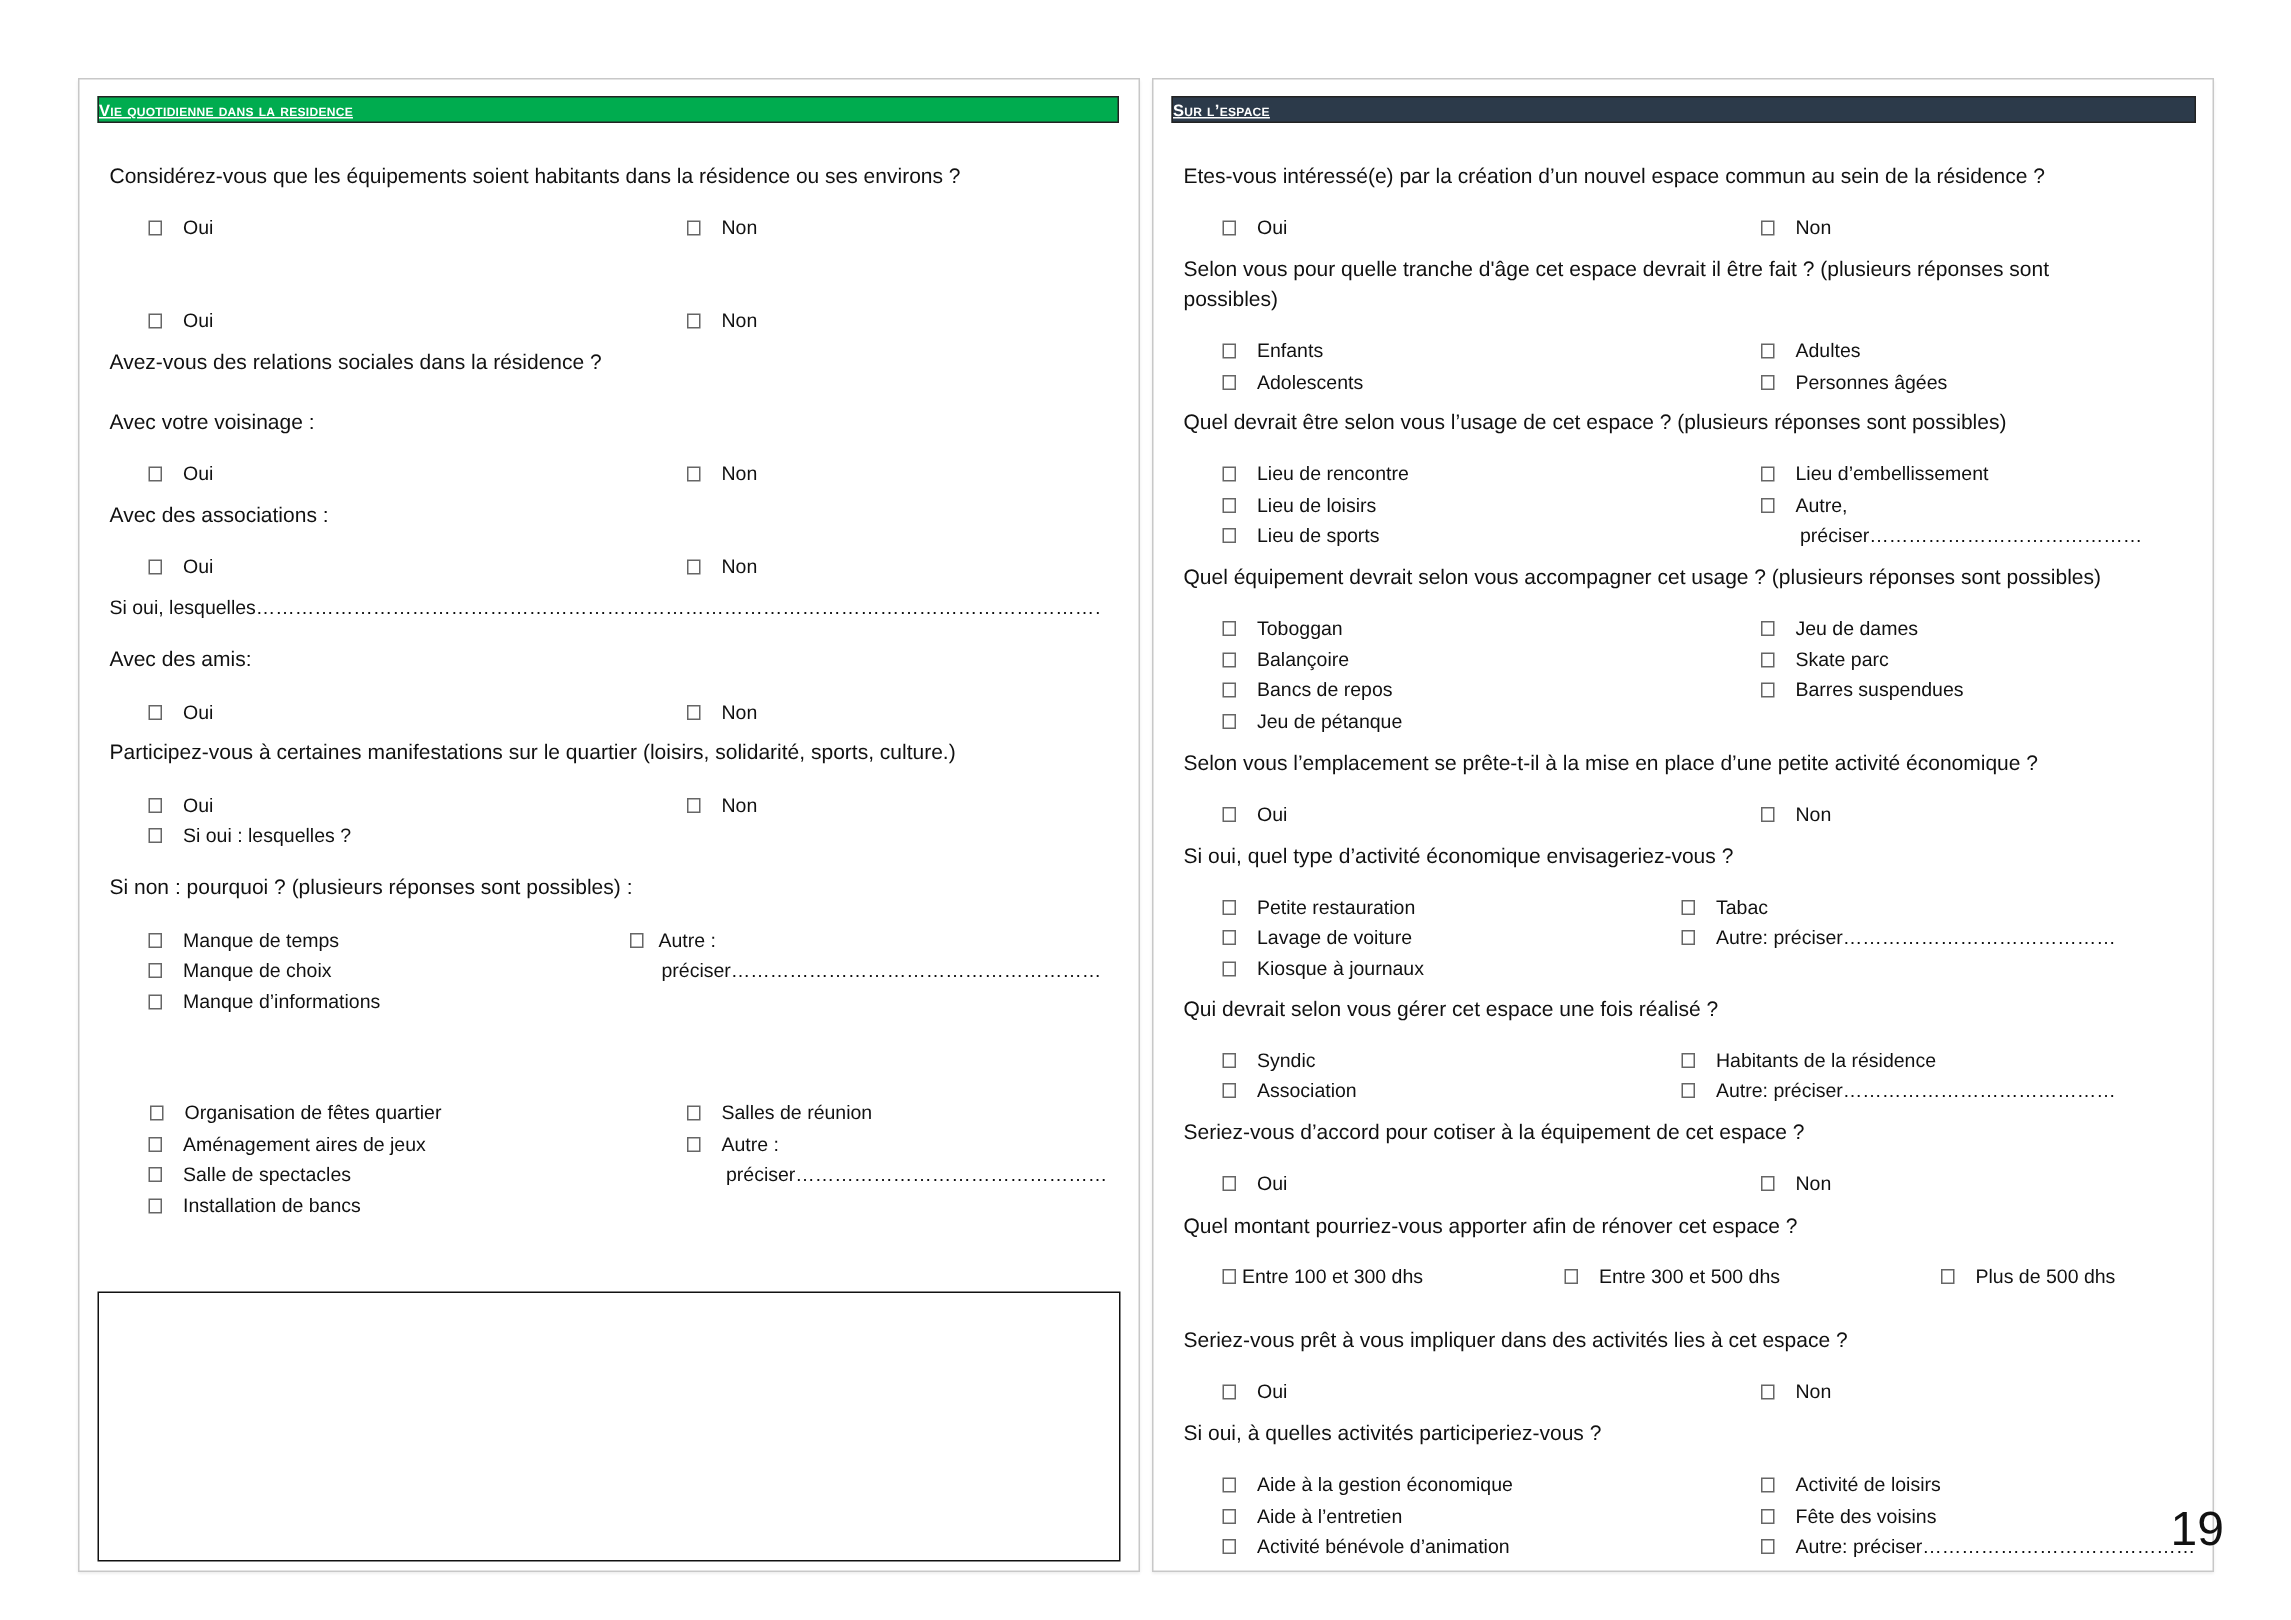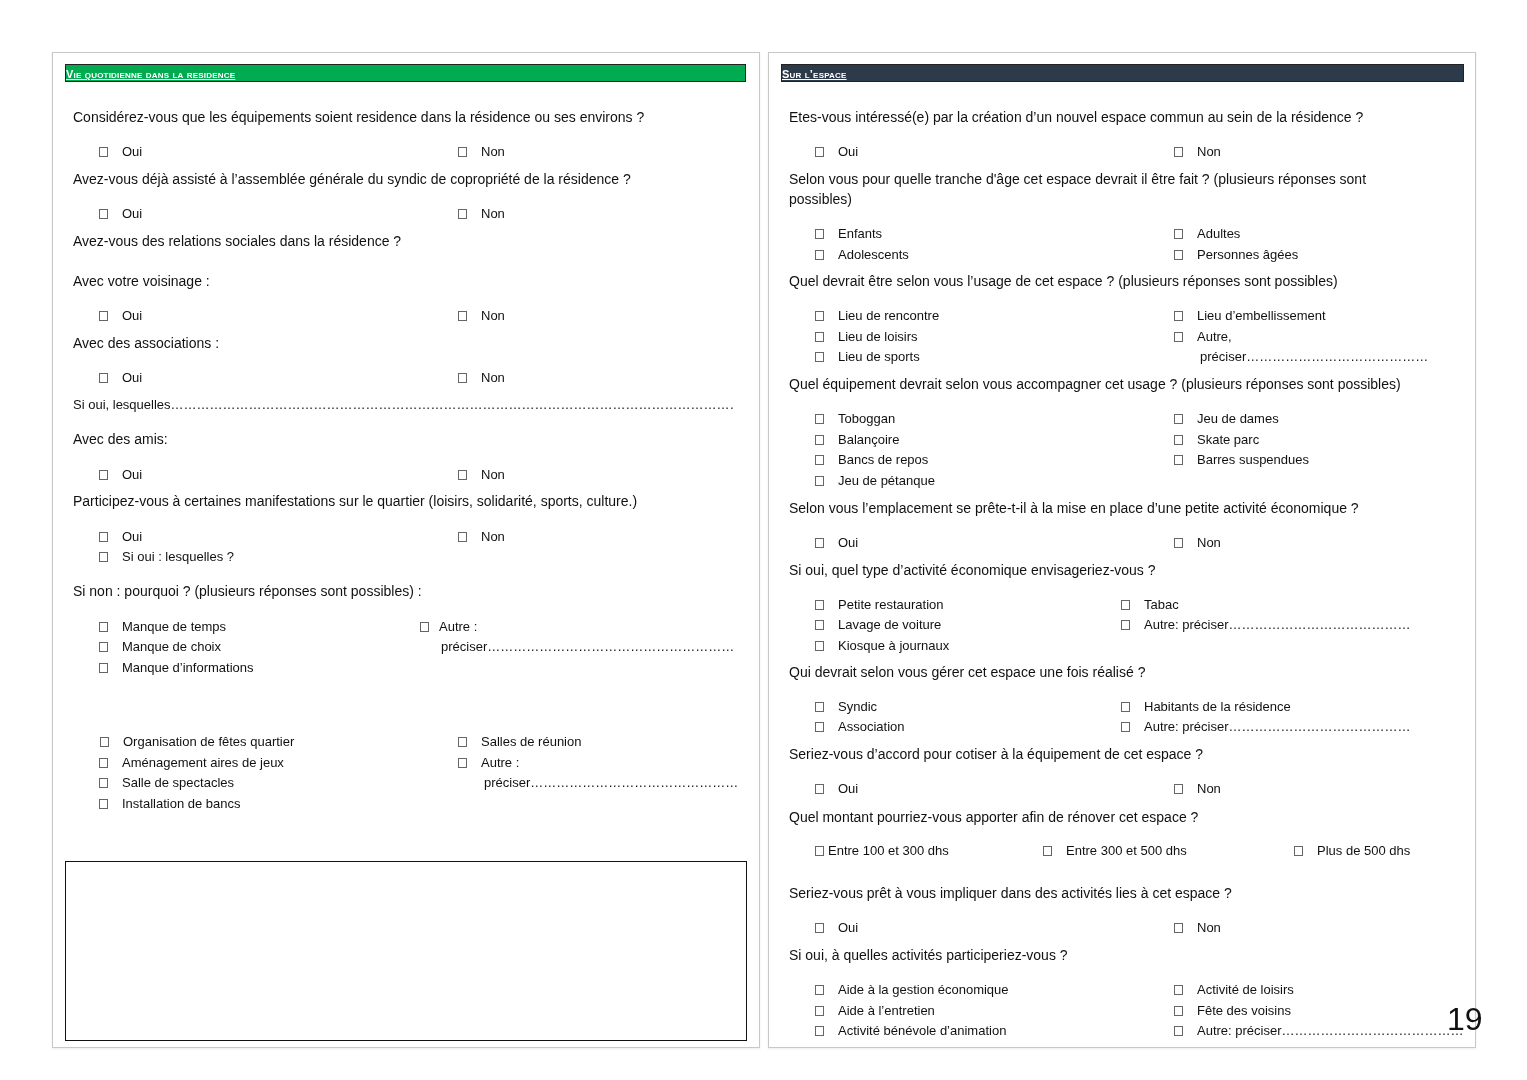--- a/index.html
+++ b/index.html
@@ -23,25 +23,24 @@
   .comment-box { position: absolute; left: 12px; top: 808px; width: 682px; height: 180px;
                  border: 1.5px solid #111; box-sizing: border-box; background: #fff; }
   .page-num { position: absolute; left: 1447px; top: 1005px; font-size: 32px; line-height: 28px; }
 </style>
 </head>
 <body>
 
 <div class="panel" id="panel-left">
   <div class="banner" id="banner-left">Vie quotidienne dans la residence</div>
 
-  <div class="t q" style="top:56px">Considérez-vous que les équipements soient residence dans la résidence ou ses environs ?</div>
+  <div class="t q" style="top:56px">Considérez-vous que les équipements soient habitants dans la résidence ou ses environs ?</div>
   <div class="cb" style="left:46px;top:91px"><span class="box"></span><span>Oui</span></div>
   <div class="cb" style="left:405px;top:91px"><span class="box"></span><span>Non</span></div>
 
-  <div class="t q" style="top:118px">Avez-vous déjà assisté à l’assemblée générale du syndic de copropriété de la résidence ?</div>
   <div class="cb" style="left:46px;top:153px"><span class="box"></span><span>Oui</span></div>
   <div class="cb" style="left:405px;top:153px"><span class="box"></span><span>Non</span></div>
 
   <div class="t q" style="top:180px">Avez-vous des relations sociales dans la résidence ?</div>
   <div class="t q" style="top:220px">Avec votre voisinage :</div>
   <div class="cb" style="left:46px;top:255px"><span class="box"></span><span>Oui</span></div>
   <div class="cb" style="left:405px;top:255px"><span class="box"></span><span>Non</span></div>
 
   <div class="t q" style="top:282px">Avec des associations :</div>
   <div class="cb" style="left:46px;top:317px"><span class="box"></span><span>Oui</span></div>

